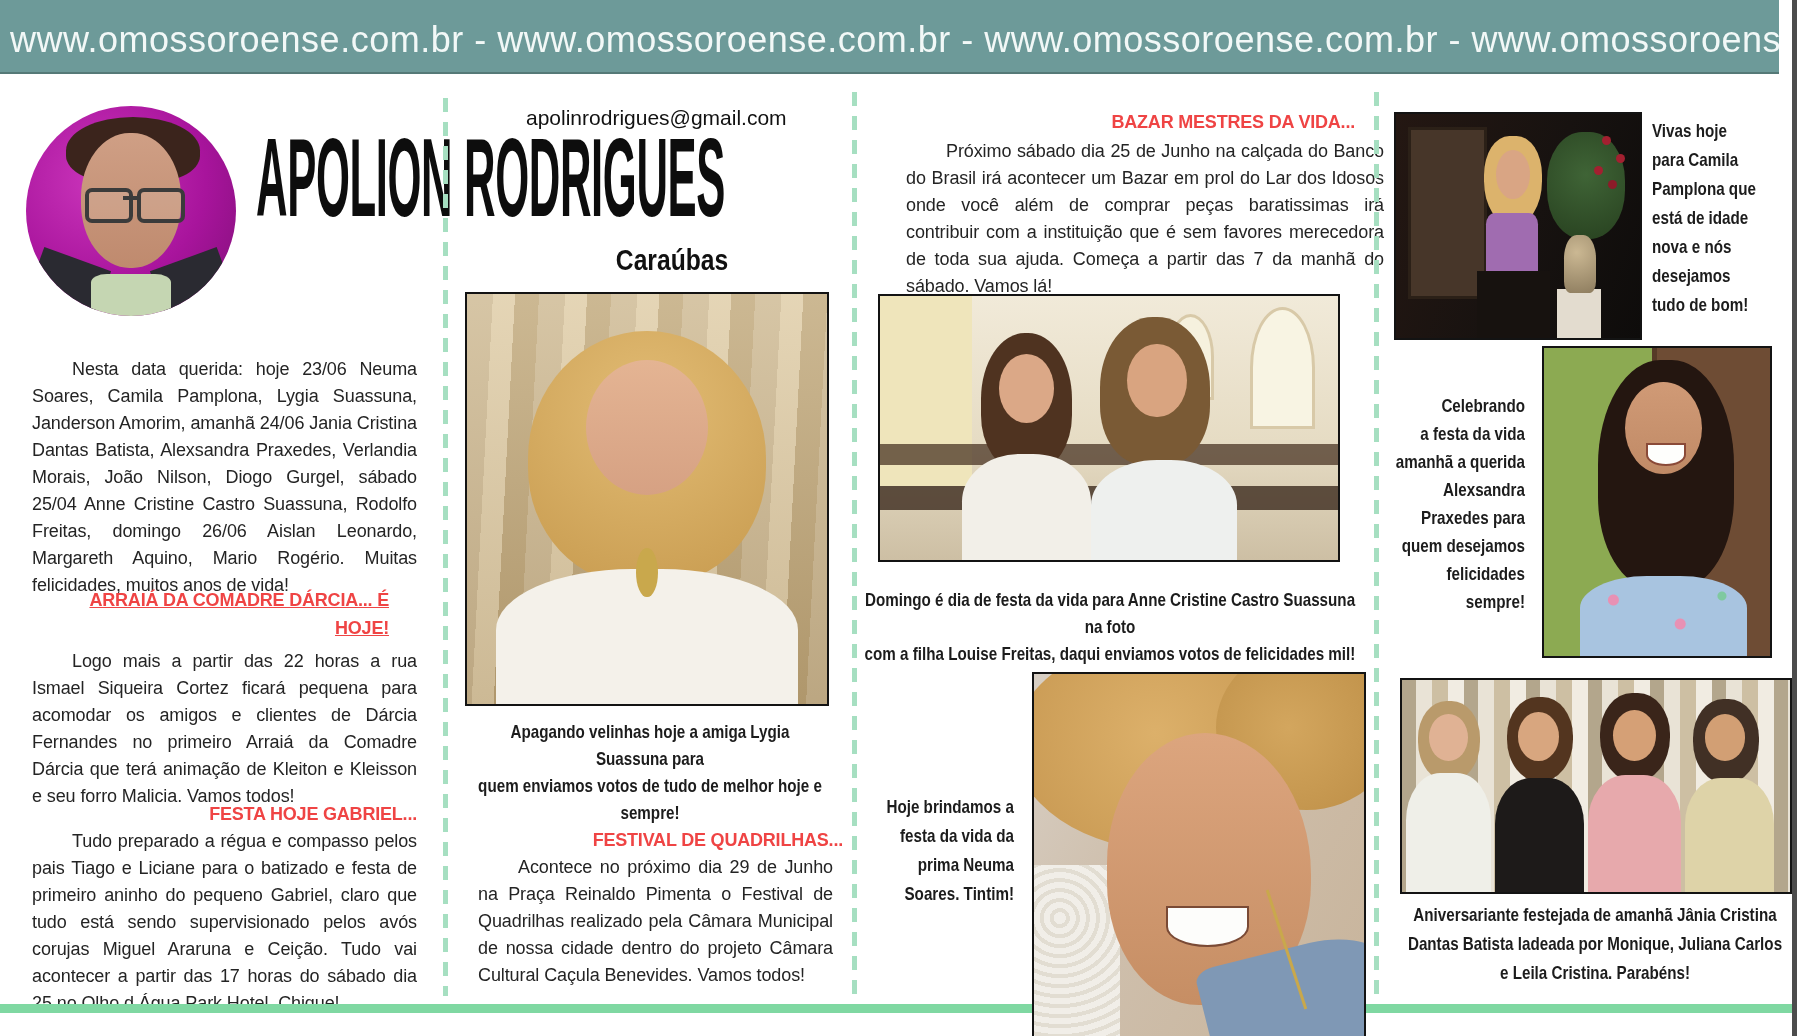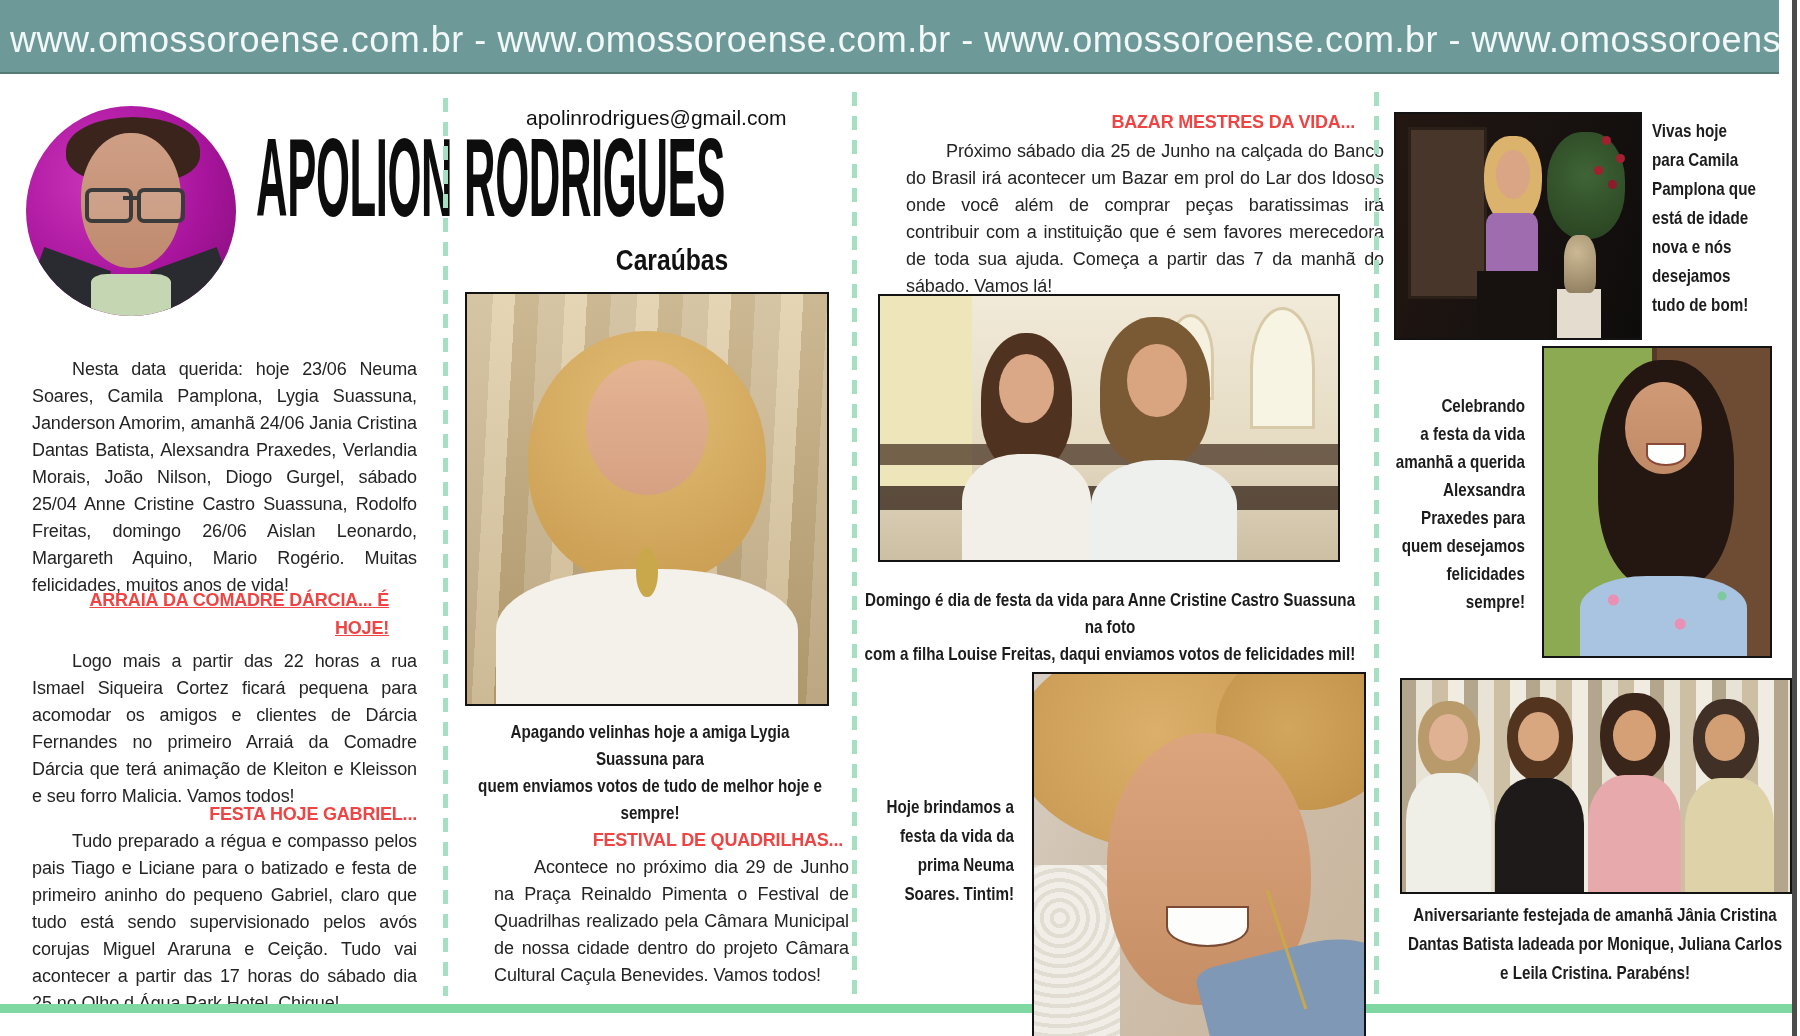--- a/index.html
+++ b/index.html
@@ -84,21 +84,21 @@
     <div style="left:0; top:0; width:100%; height:100%; background:linear-gradient(180deg,rgba(255,250,235,.25),rgba(90,70,40,.12));"></div>
     <div style="left:17%; top:9%; width:66%; height:62%; background:radial-gradient(circle at 50% 30%,#e2bc74,#c79a4e); border-radius:50% 50% 46% 46%;"></div>
     <div style="left:33%; top:16%; width:34%; height:33%; background:linear-gradient(#e4b493,#d6a183); border-radius:50%;"></div>
     <div style="left:8%; bottom:0; width:84%; height:33%; background:#f4f1ea; border-radius:45% 45% 0 0;"></div>
     <div style="left:47%; bottom:26%; width:6%; height:12%; background:#c9a84c; border-radius:50%;"></div>
   </div>
   <div class="abs cap cond-c" style="left:430px; top:718px; width:440px; text-align:center;">Apagando velinhas hoje a amiga Lygia Suassuna para
 quem enviamos votos de tudo de melhor hoje e sempre!</div>
 
   <div class="abs h" style="left:458px; top:826px; width:385px;">FESTIVAL DE QUADRILHAS...</div>
-  <div class="abs b" style="left:478px; top:854px; width:355px;margin-left:16px;">Acontece no próximo dia 29 de Junho na Praça Reinaldo Pimenta o Festival de Quadrilhas realizado pela Câmara Municipal de nossa cidade dentro do projeto Câmara Cultural Caçula Benevides. Vamos todos!</div>
+  <div class="abs b" style="left:478px; top:854px; width:355px;">Acontece no próximo dia 29 de Junho na Praça Reinaldo Pimenta o Festival de Quadrilhas realizado pela Câmara Municipal de nossa cidade dentro do projeto Câmara Cultural Caçula Benevides. Vamos todos!</div>
 
   <div class="abs h" style="left:865px; top:108px; width:490px;">BAZAR MESTRES DA VIDA...</div>
   <div class="abs b" style="left:878px; top:138px; width:478px;margin-left:28px;">Próximo sábado dia 25 de Junho na calçada do Banco do Brasil irá acontecer um Bazar em prol do Lar dos Idosos onde você além de comprar peças baratissimas irá contribuir com a instituição que é sem favores merecedora de toda sua ajuda. Começa a partir das 7 da manhã do sábado. Vamos lá!</div>
 
   <div class="ph" style="left:878px; top:294px; width:458px; height:264px;
        background:linear-gradient(180deg,#f1ead9 0%,#e6dcc4 55%,#cdbfa4 100%);">
     <div style="left:0; top:0; width:20%; height:72%; background:#efe5bb;"></div>
     <div style="right:5%; top:4%; width:13%; height:44%; background:#f8f4e3; border:3px solid #d8c9a8; border-radius:50% 50% 0 0;"></div>
     <div style="right:27%; top:7%; width:9%; height:30%; background:#f6f1de; border:3px solid #d8c9a8; border-radius:50% 50% 0 0;"></div>
     <div style="left:0; top:56%; width:100%; height:8%; background:rgba(74,52,36,.75);"></div>

